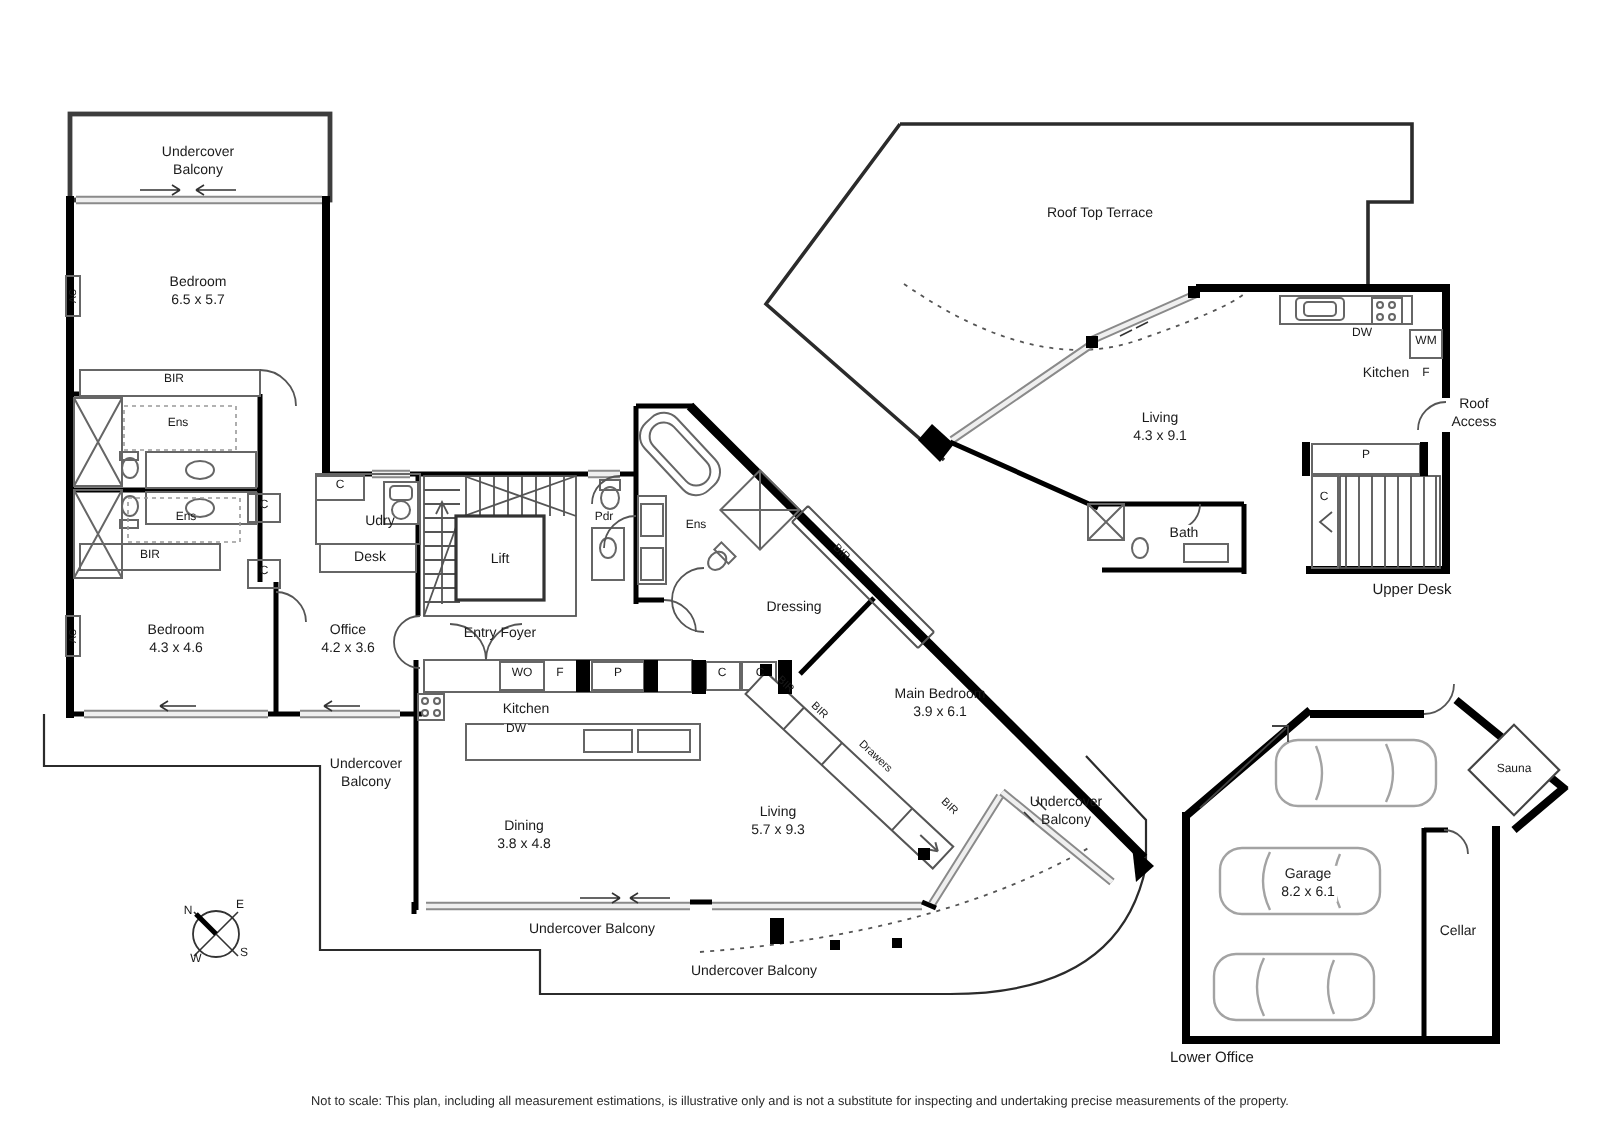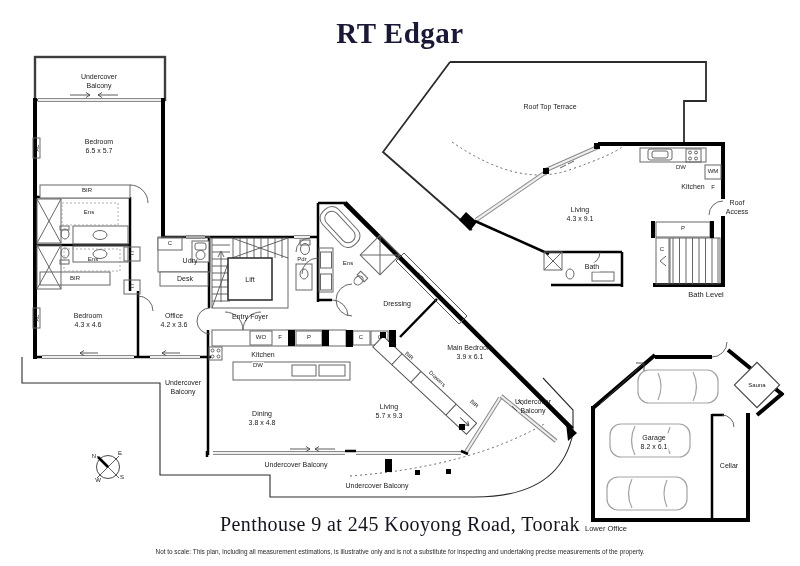--- a/index.html
+++ b/index.html
@@ -244,21 +244,20 @@
     <path d="M560,168 l6,-3 M568,164 l6,-3"></path>
   </g>
 
   <g>
     <circle cx="108" cy="467" r="11.5" fill="none" stroke="#333" stroke-width="0.9"></circle>
     <path d="M97,456 L119,478 M119,456 L97,478" stroke="#333" stroke-width="0.8"></path>
     <path d="M108,467 L98,457" stroke="#000" stroke-width="2.6"></path>
   </g>
 </svg>
 
-  <div class="brand">RT Edgar</div>
 
   <div class="lbl wrap" style="left:99px;top:81px">Undercover Balcony</div>
 
   <div class="lbl" style="left:99px;top:146px">
     <span class="ln">Bedroom</span>
     <span class="ln">6.5 x 5.7</span>
   </div>
   <div class="lbl tiny" style="left:87px;top:191px">BIR</div>
   <div class="lbl tiny" style="left:89px;top:213px">Ens</div>
   <div class="lbl tiny" style="left:93px;top:260px">Ens</div>
@@ -319,30 +318,29 @@
     <span class="ln">4.3 x 9.1</span>
   </div>
   <div class="lbl bg" style="left:693px;top:187px">Kitchen</div>
   <div class="lbl tiny bg" style="left:681px;top:168px">DW</div>
   <div class="lbl tiny bg" style="left:713px;top:172px">WM</div>
   <div class="lbl tiny bg" style="left:713px;top:188px">F</div>
   <div class="lbl wrap34" style="left:737px;top:207px">Roof Access</div>
   <div class="lbl tiny bg" style="left:683px;top:229px">P</div>
   <div class="lbl tiny bg" style="left:662px;top:250px">C</div>
   <div class="lbl bg" style="left:592px;top:267px">Bath</div>
-  <div class="lbl lvl" style="left:706px;top:295px">Bath Level</div>
+  <div class="lbl lvl" style="left:706px;top:295px">Upper Desk</div>
 
   <div class="lbl tiny bg" style="left:757px;top:386px">Sauna</div>
   <div class="lbl bg" style="left:654px;top:442px">
     <span class="ln">Garage</span>
     <span class="ln">8.2 x 6.1</span>
   </div>
   <div class="lbl bg" style="left:729px;top:466px">Cellar</div>
   <div class="lbl lvl" style="left:606px;top:529px">Lower Office</div>
 
   <div class="lbl tiny" style="left:94px;top:457px">N</div>
   <div class="lbl tiny" style="left:120px;top:454px">E</div>
   <div class="lbl tiny" style="left:98px;top:481px">W</div>
   <div class="lbl tiny" style="left:122px;top:478px">S</div>
 
-  <div class="address">Penthouse 9 at 245 Kooyong Road, Toorak</div>
   <div class="disclaimer">Not to scale: This plan, including all measurement estimations, is illustrative only and is not a substitute for inspecting and undertaking precise measurements of the property.</div>
 </div>
 
 </body></html>

